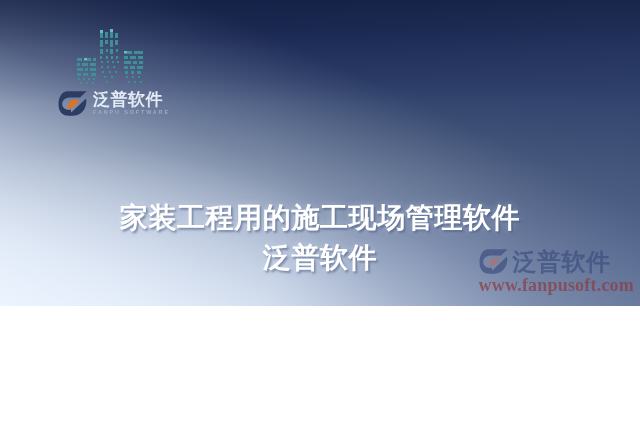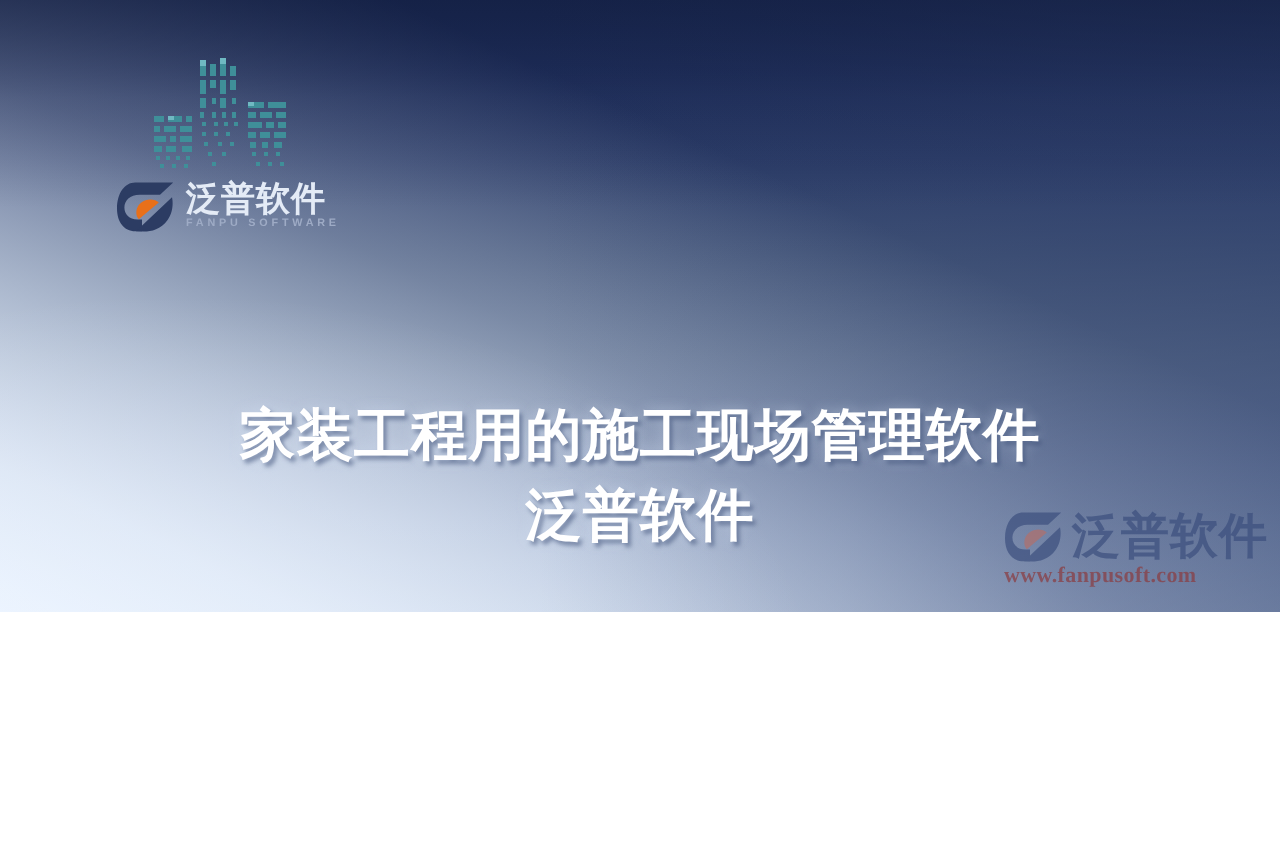--- a/index.html
+++ b/index.html
@@ -144,21 +144,21 @@
   .wm-cn {
     font-size: 24px;
     font-weight: bold;
     color: #3c4f7e;
     letter-spacing: 0.5px;
     line-height: 1;
     white-space: nowrap;
   }
   .wm-url {
     margin-top: 1px;
-    font-size: 11px;
+    font-size: 18px;
     font-weight: bold;
     color: #8b3b3f;
     letter-spacing: 0.2px;
     line-height: 1;
     white-space: nowrap;
     font-family: "Liberation Serif", "DejaVu Serif", serif;
   }
 </style>
 </head>
 <body>

